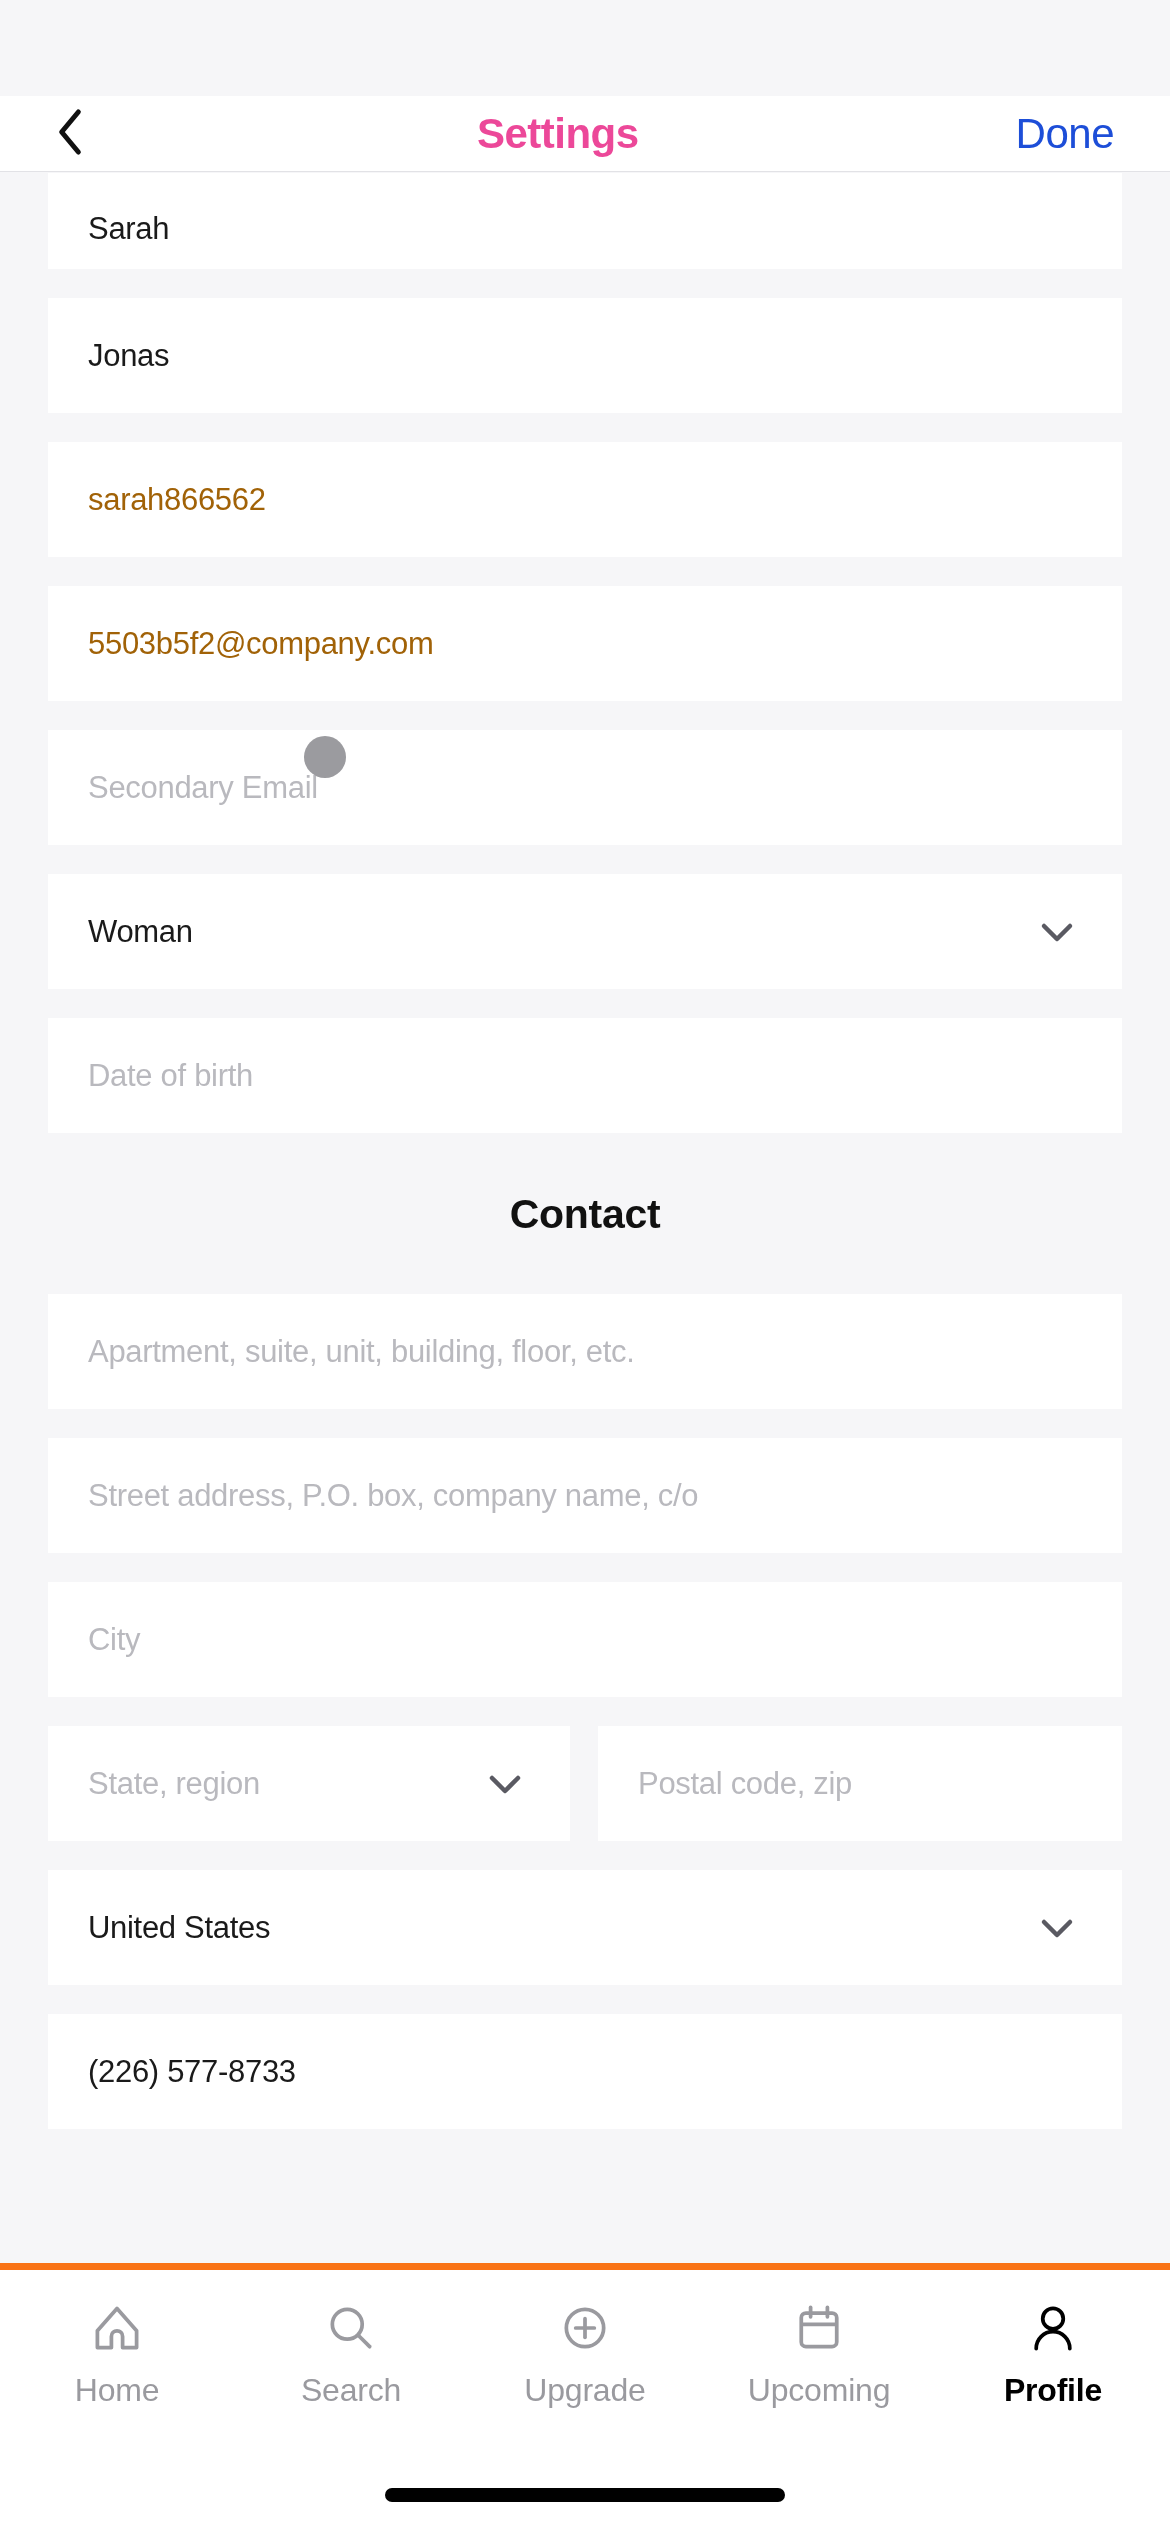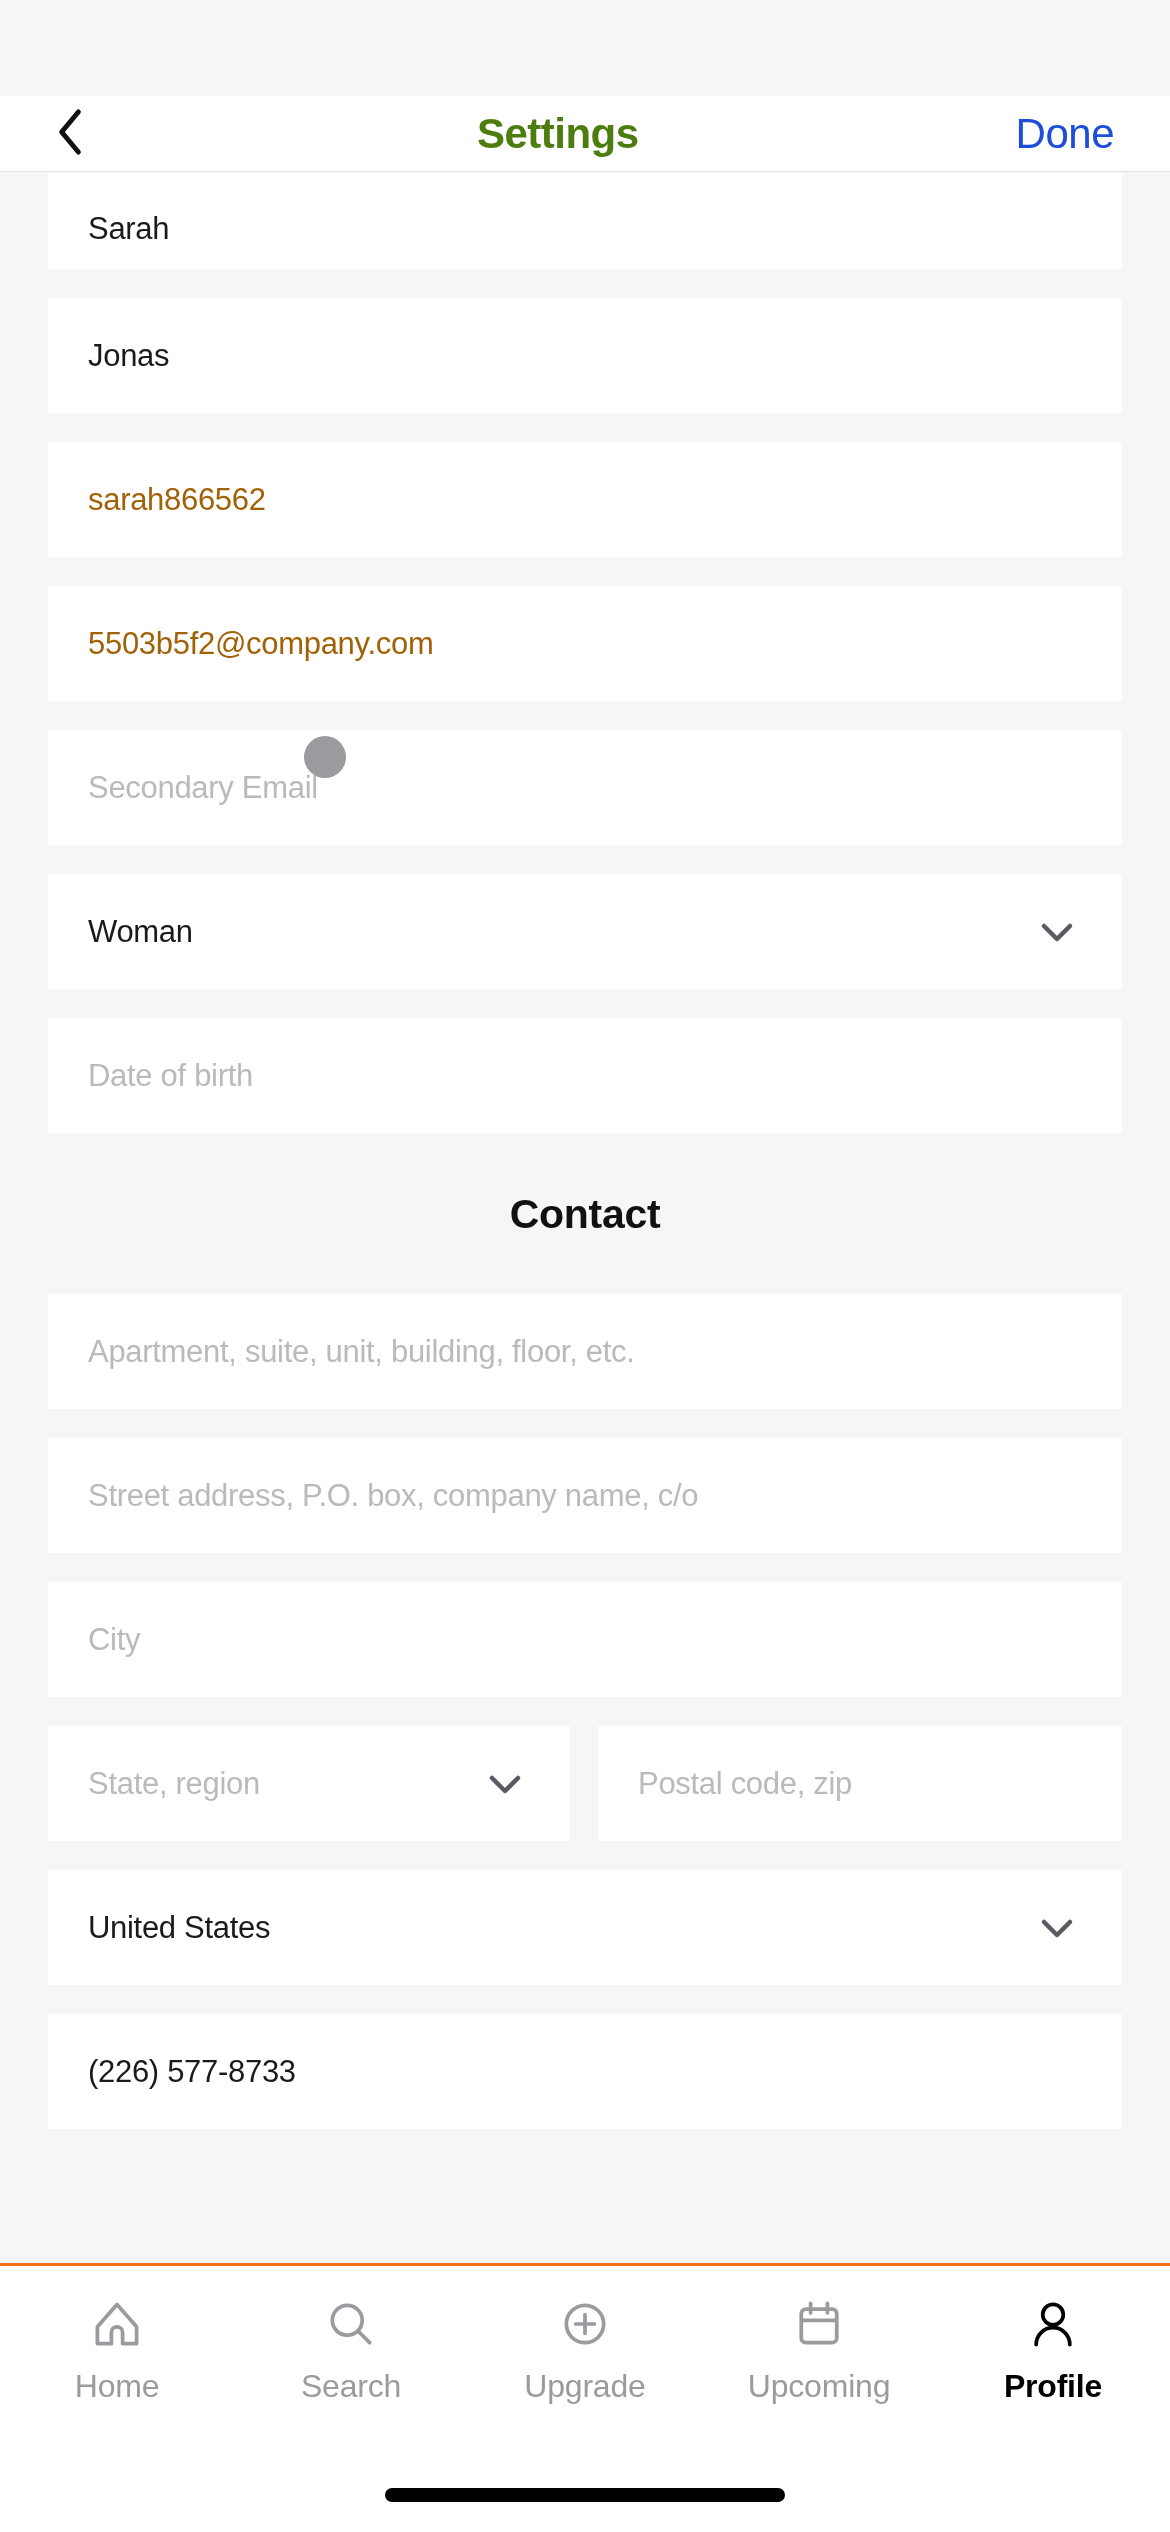--- a/index.html
+++ b/index.html
@@ -33,21 +33,21 @@
 
   
   .nav-bar {
     position:absolute; top:96px; left:0; width:1170px; height:76px;
     background:#ffffff;
     display:flex; align-items:center; justify-content:space-between;
     padding:0 56px 0 40px;
     border-bottom:1px solid #e2e2e6;
   }
   .nav-back { width:60px; height:60px; display:flex; align-items:center; justify-content:center; }
-  .nav-title { font-size:42px; font-weight:700; color:#4d7c0f; letter-spacing:-0.5px; }
+  .nav-title { font-size:42px; font-weight:700; color:#ec4899; letter-spacing:-0.5px; }
   .nav-done { font-size:42px; color:#1d4ed8; letter-spacing:-0.5px; }
 
   
   .content {
     position:absolute; top:173px; left:0; width:1170px; height:2090px;
     background:#f6f6f8; overflow:hidden;
   }
   .field {
     position:relative;
     background:#ffffff;
@@ -82,21 +82,21 @@
   
   .touch-dot {
     position:absolute; width:42px; height:42px; border-radius:50%;
     background:#9b9b9f; z-index:50;
   }
 
   
   .tab-bar {
     position:absolute; left:0; bottom:0; width:1170px; height:269px;
     background:#ffffff;
-    border-top:3px solid #f97316;
+    border-top:7px solid #f97316;
     display:flex; align-items:flex-start; justify-content:space-around;
     padding-top:28px;
   }
   .tab {
     width:20%; display:flex; flex-direction:column; align-items:center; gap:14px;
   }
   .tab-icon { width:60px; height:60px; display:flex; align-items:center; justify-content:center; }
   .tab-label { font-size:32px; color:#9a9a9f; letter-spacing:-0.2px; }
   .tab.active .tab-label { color:#000; font-weight:700;text-align:right; }
   .home-indicator {

